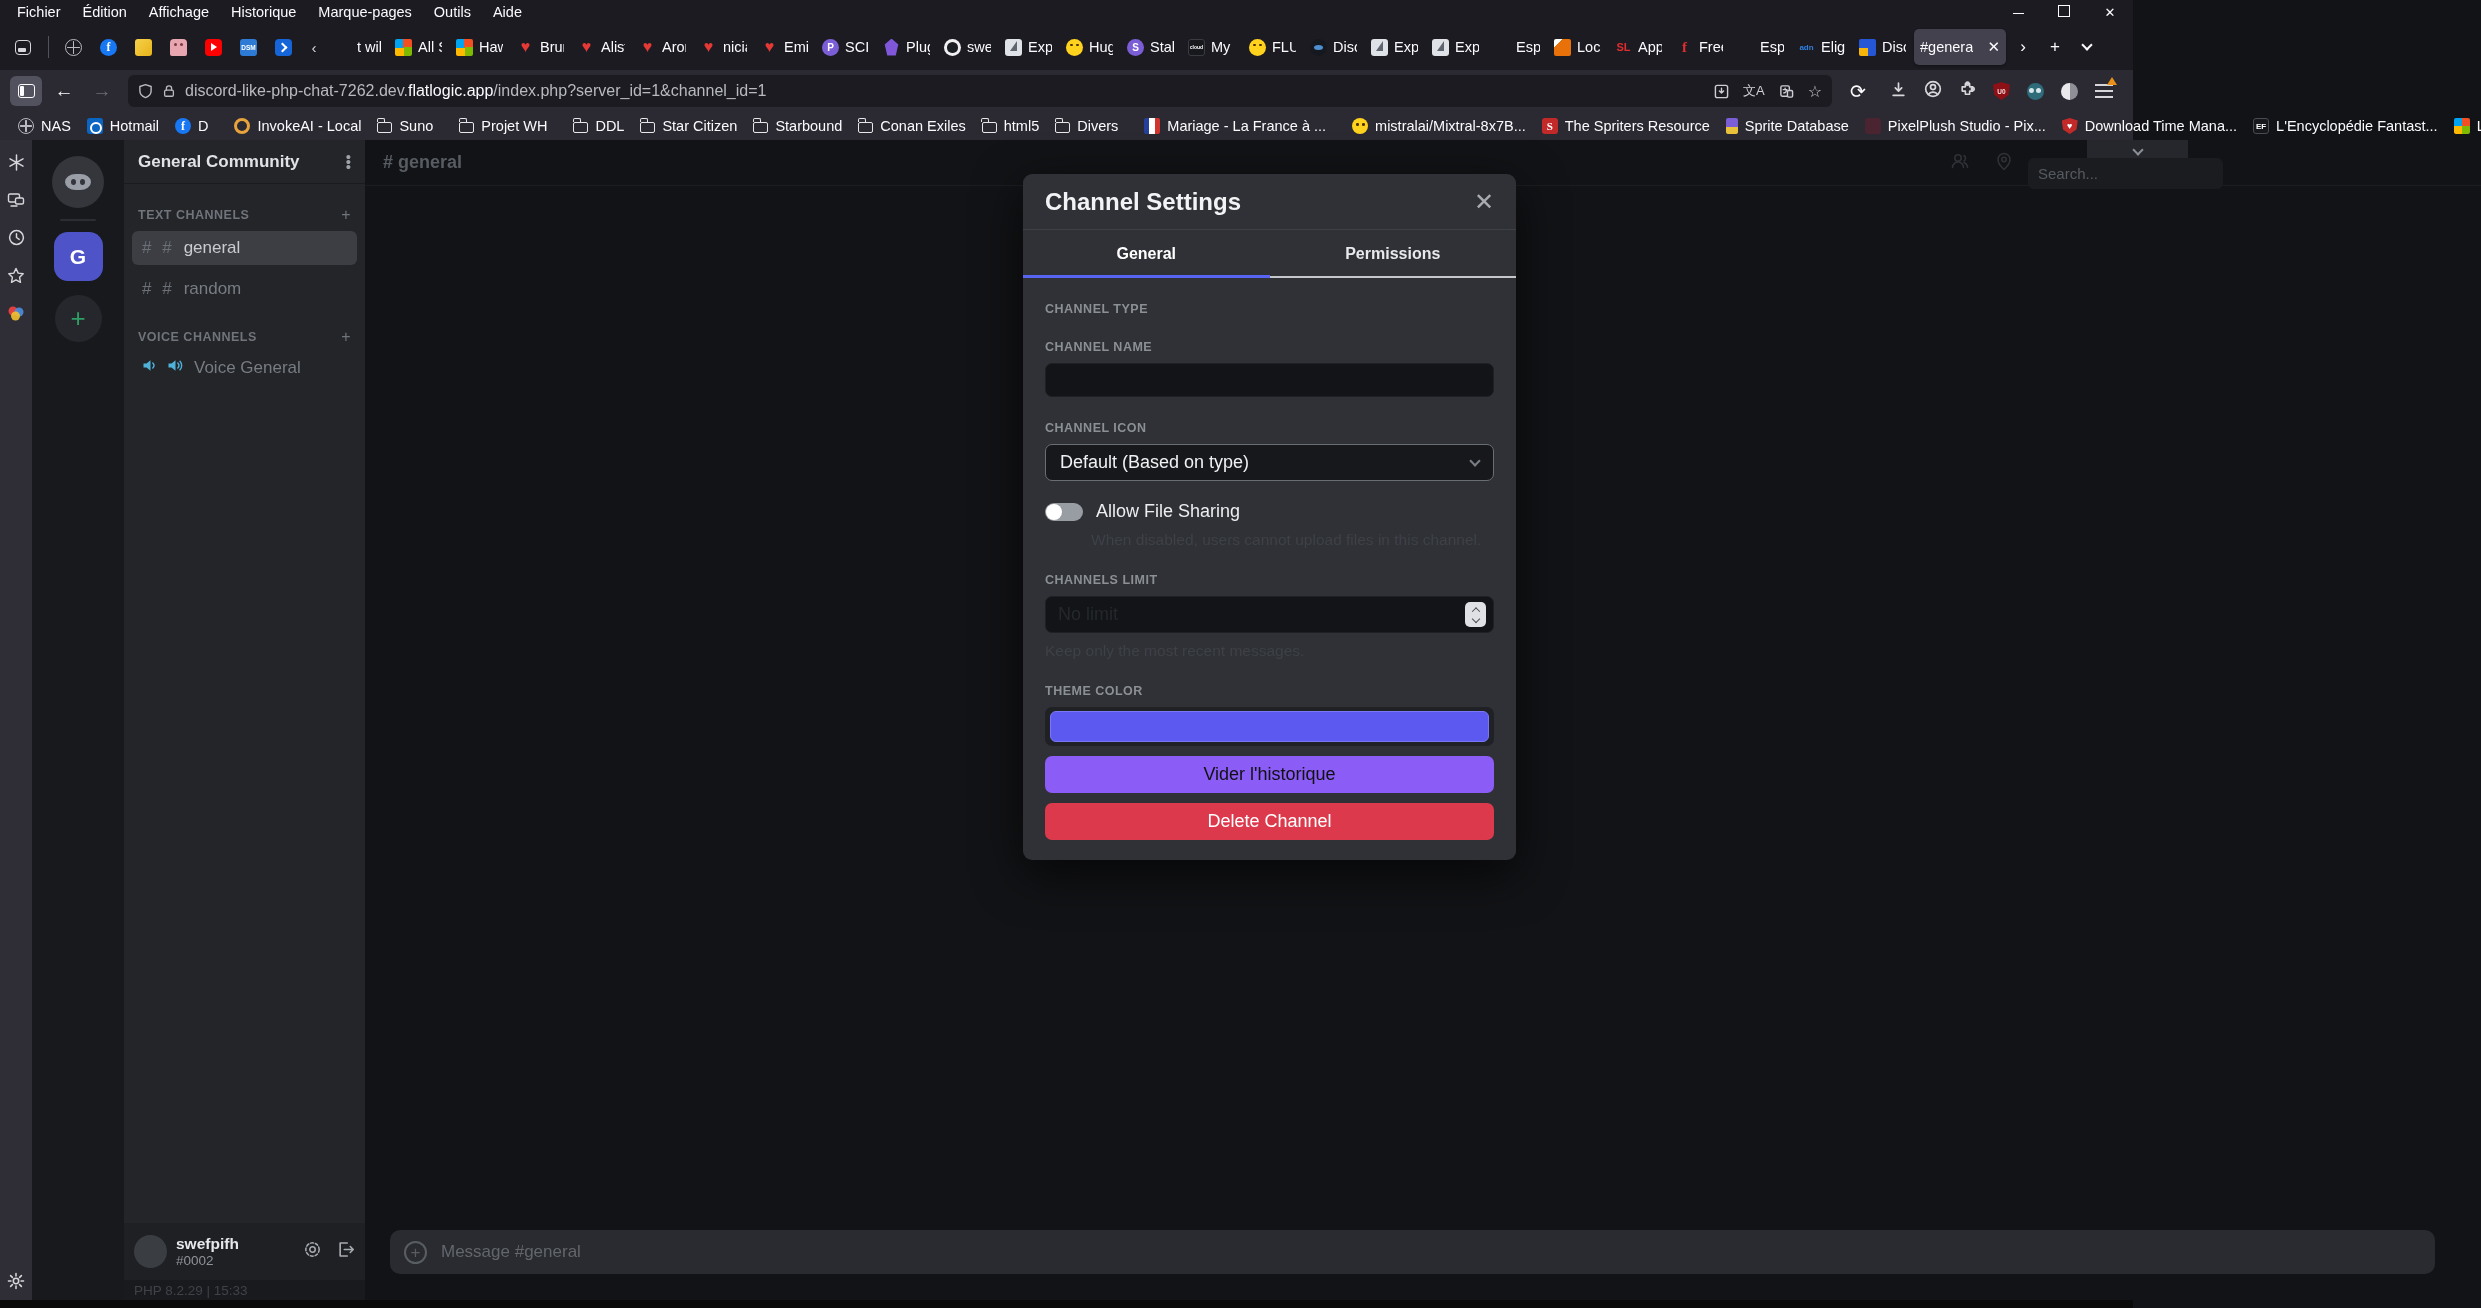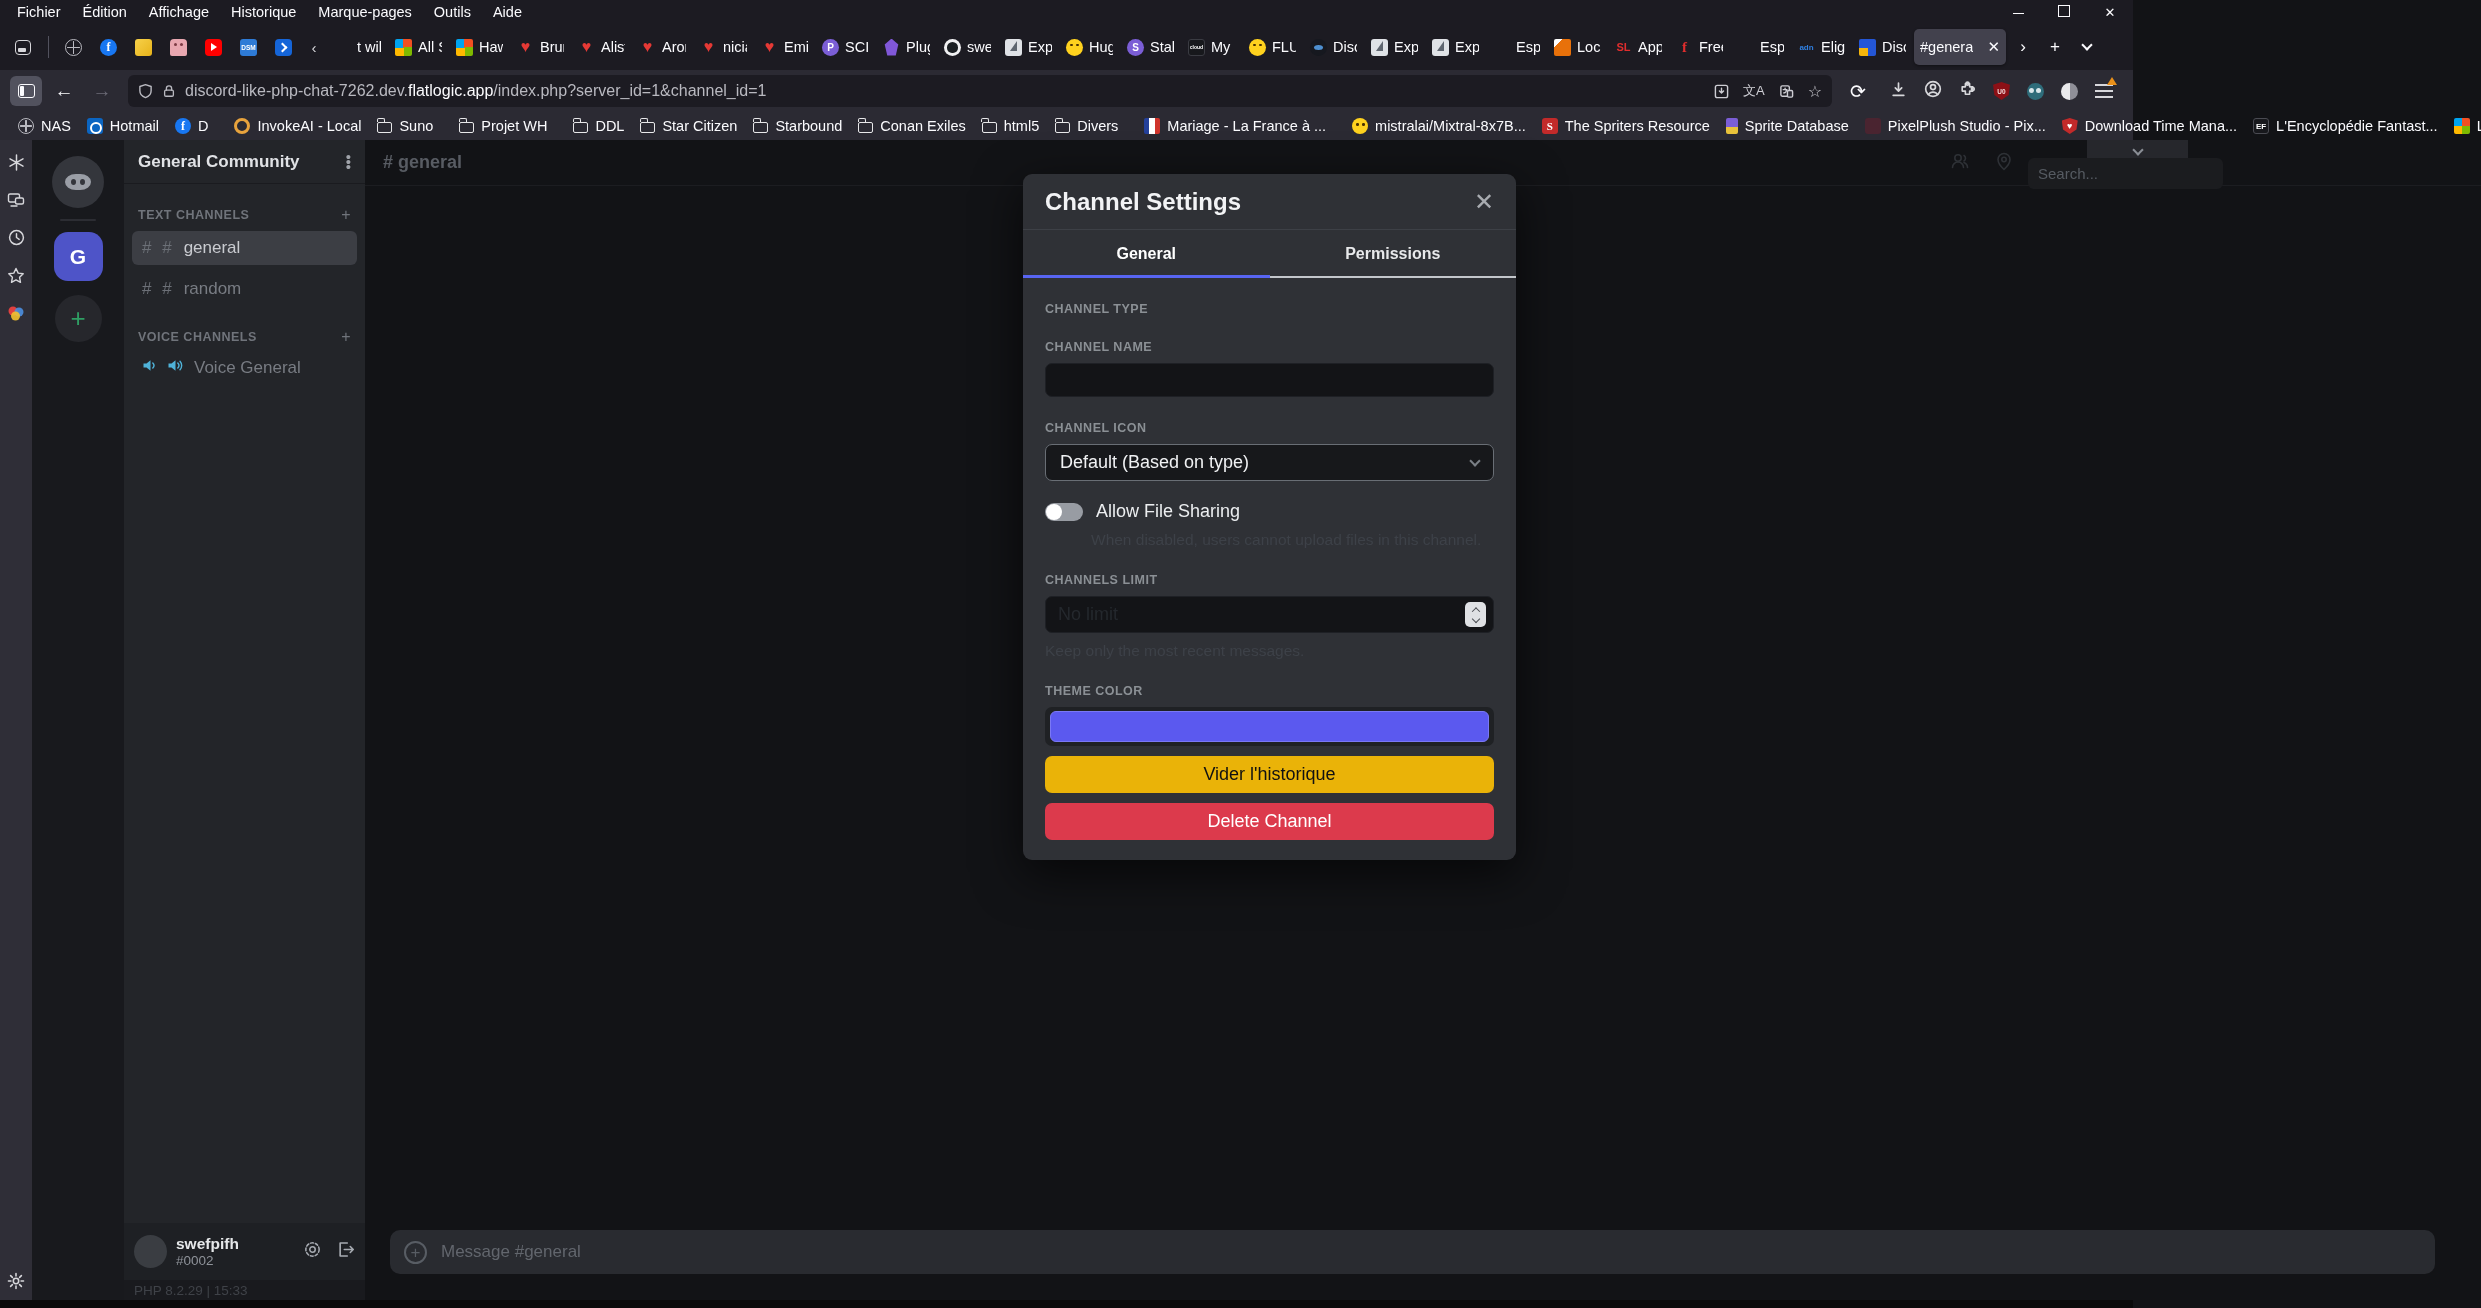--- a/index.html
+++ b/index.html
@@ -174,21 +174,21 @@
   .numwrap input{width:100%;height:37px;background:#131417;border:1px solid #1e2025;border-radius:7px;font-size:18px;color:#585d64;padding:0 40px 0 12px;outline:none;font-family:inherit}
   .numwrap input::placeholder{color:#24282d}
   .spinner{position:absolute;right:8px;top:6px;width:21px;height:25px;background:#dfe1e4;border-radius:5px;display:flex;flex-direction:column;align-items:center;justify-content:center;gap:3px}
   .spinner i{width:6px;height:6px;border-right:1.8px solid #4a4d52;border-bottom:1.8px solid #4a4d52;display:block}
   .spin-up{transform:rotate(-135deg) translate(-1px,-1px)}
   .spin-dn{transform:rotate(45deg)}
   .colorwrap{margin-top:9px;height:39px;background:#1f2124;border-radius:7px;padding:4px 5px}
   .colorswatch{width:100%;height:100%;border-radius:6px;background:#5b59ef;border:1.6px solid #7a78f5}
   .btn{margin-top:10px;height:37px;border-radius:7px;display:flex;align-items:center;justify-content:center;font-size:18px}
   .btn-save{margin-top:17px;background:#2379f4;color:#fff}
-  .btn-clear{background:#eab308;color:#111}
+  .btn-clear{background:#8b5cf6;color:#111}
   .btn-del{background:#dc3a4c;color:#fff}
 
   .bottomstrip{position:absolute;left:0;bottom:0;width:100%;height:8px;background:#0a0a0b}
   svg{stroke-linecap:round;stroke-linejoin:round}
 </style>
 </head>
 <body>
 
 <div class="screen">
 

